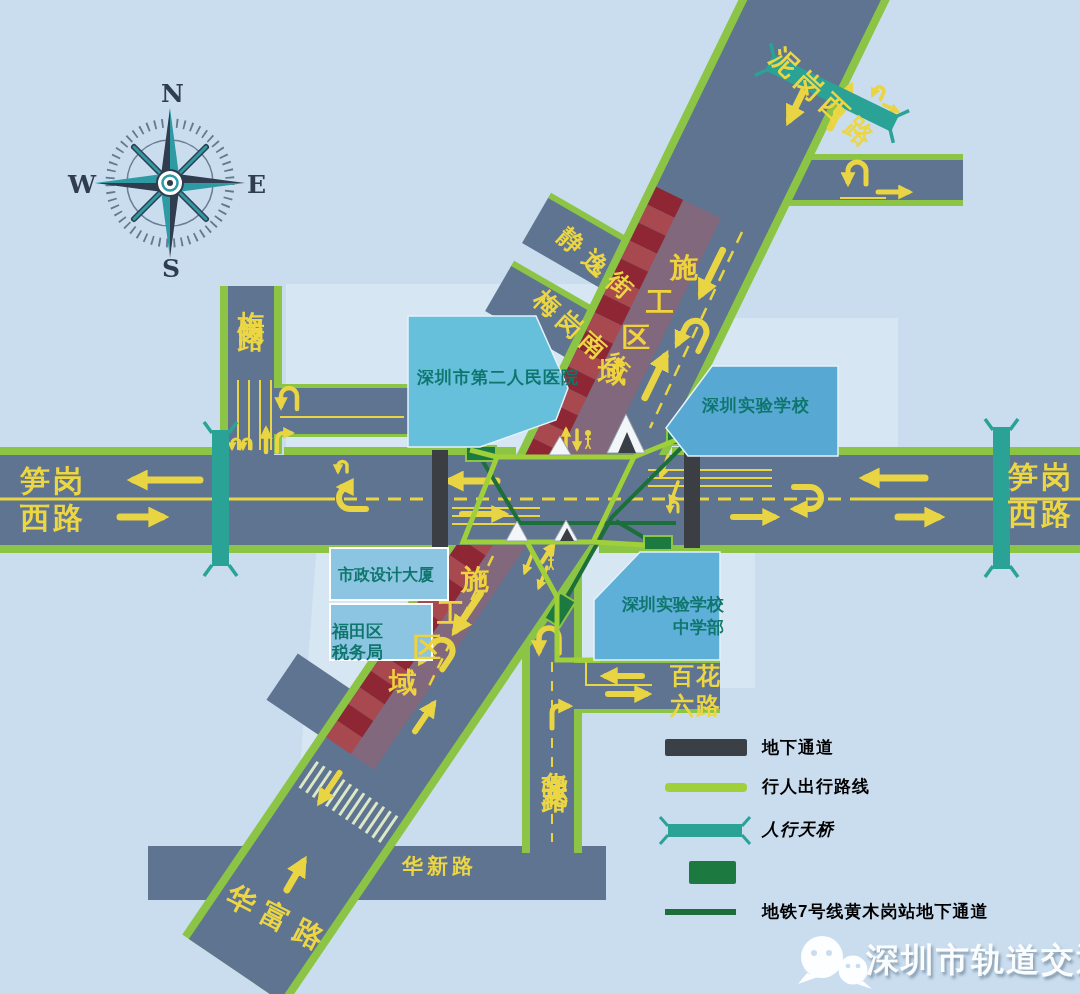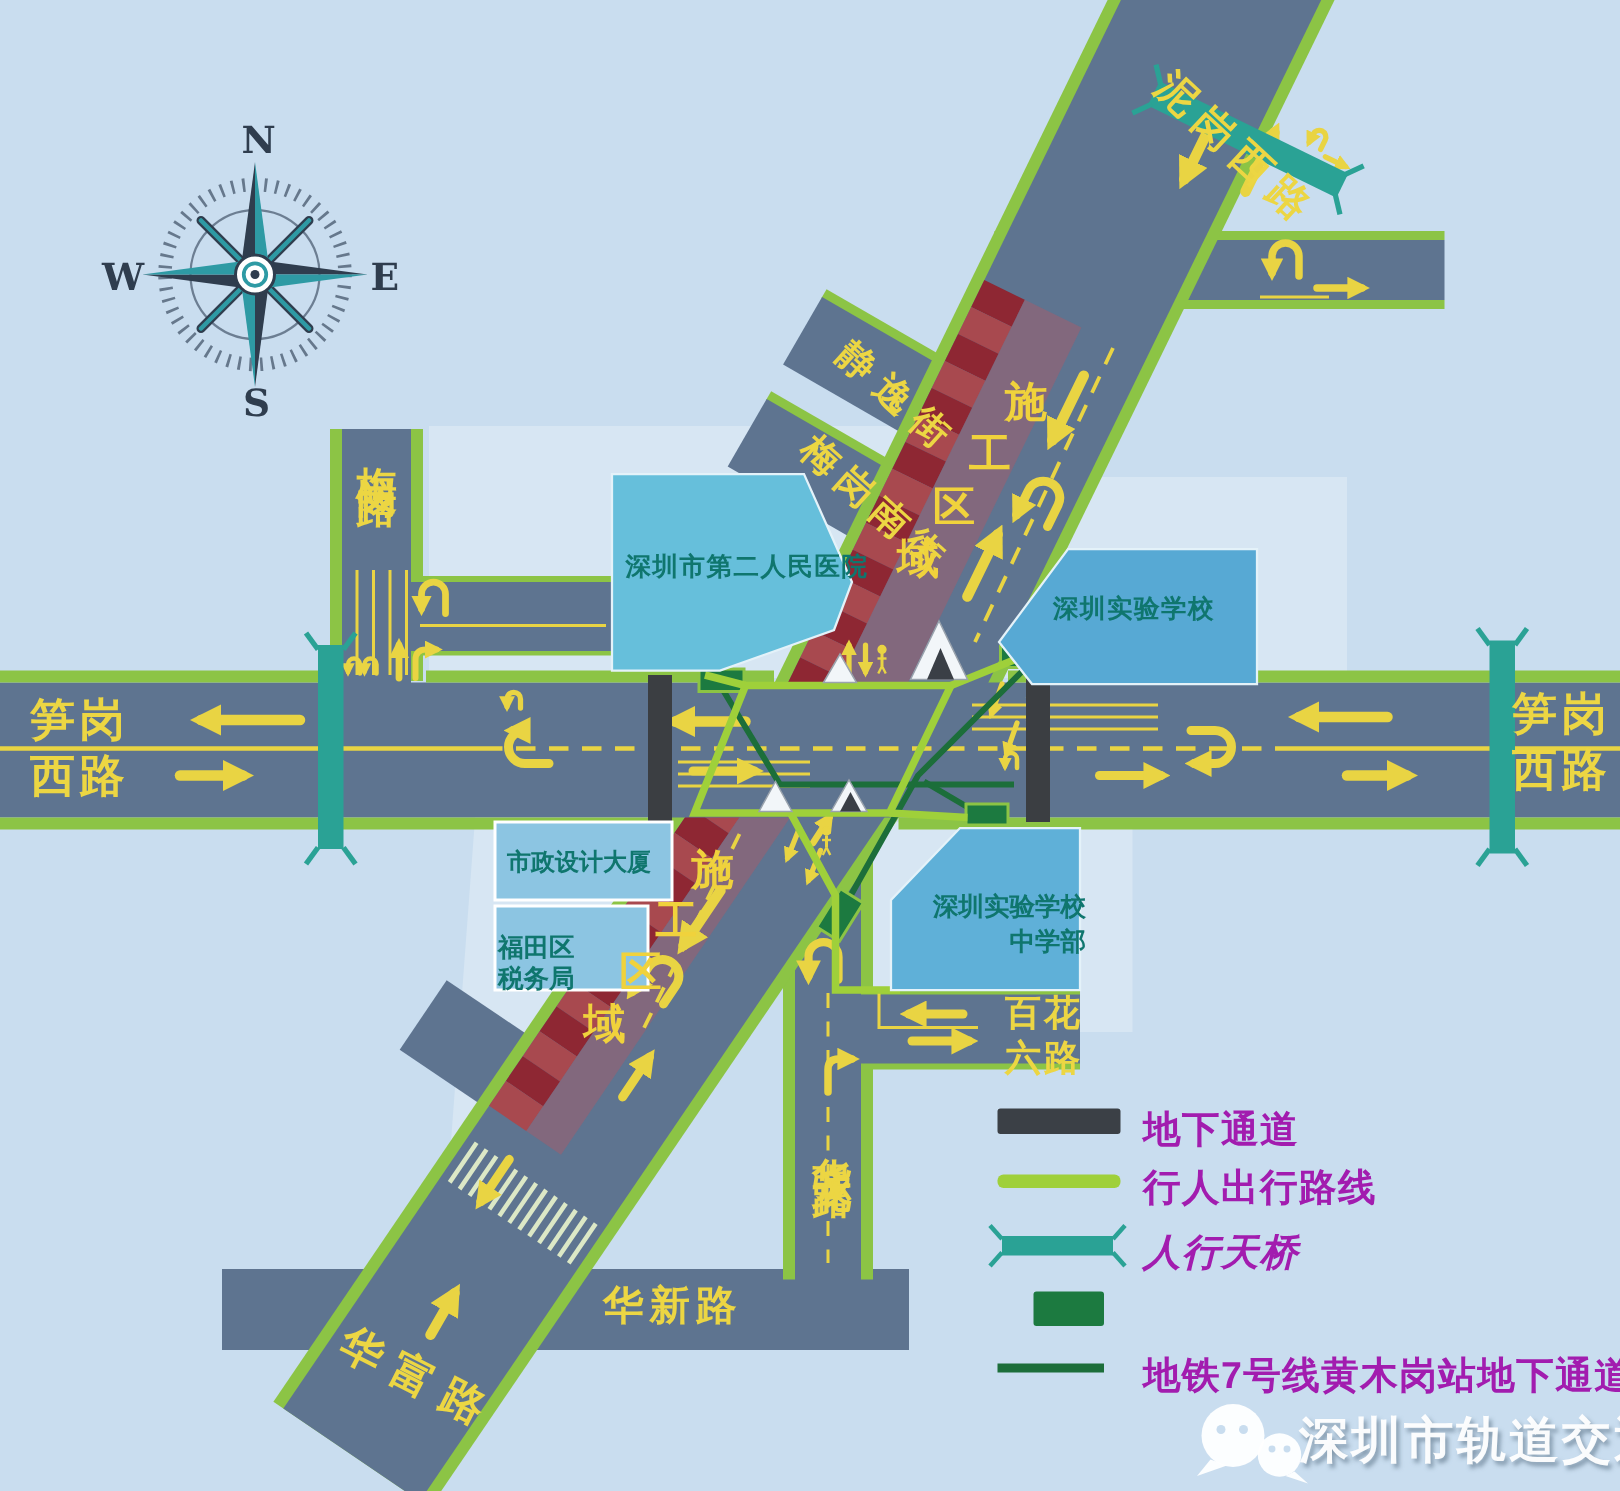--- a/index.html
+++ b/index.html
@@ -4,21 +4,21 @@
 <style>
   html,body{margin:0;padding:0;}
   #stage{position:relative;width:1080px;height:994px;background:#c9ddef;overflow:hidden;
          font-family:"Liberation Sans",sans-serif;}
   #stage svg{position:absolute;left:0;top:0;}
   .lbl{position:absolute;white-space:nowrap;font-weight:bold;color:#ecd643;}
   .vert{writing-mode:vertical-rl;text-orientation:upright;}
   .rot{transform-origin:0 0;}
   .compass-letter{font-family:"DejaVu Serif",serif;color:#2f3d4e;font-weight:bold;font-size:25px;}
   .bldg{color:#0f766e;}
-  .legend-label{color:#a21caf;font-size:25px;letter-spacing:1px;}
+  .legend-label{color:#000000;font-size:17px;letter-spacing:1px;}
   .conchar{font-size:28px;color:#f0d23c;}
   .watermark{color:rgba(255,255,255,.95);font-size:33px;letter-spacing:2px;
              text-shadow:2px 3px 3px rgba(96,118,138,.65);}
 </style>
 </head>
 <body>
 
 <div id="stage">
 <svg width="1080" height="994" viewBox="0 0 1080 994">
   <defs>
@@ -364,21 +364,21 @@
 
 <div class="lbl vert" style="left:233px;top:289px;font-size:27px;letter-spacing:7px;">梅岗路</div>
 
 <div class="lbl rot" style="left:573px;top:220px;font-size:25px;letter-spacing:8px;transform:rotate(42deg);">静逸街</div>
 <div class="lbl rot" style="left:549px;top:283px;font-size:25px;letter-spacing:6px;transform:rotate(42deg);">梅岗南街</div>
 
 <div class="lbl vert" style="left:538px;top:751px;font-size:26px;letter-spacing:5px;">华强北路</div>
 
 <div class="lbl" style="left:670px;top:661px;font-size:24px;line-height:30px;letter-spacing:2px;"><span>百花</span><br><span>六路</span></div>
 
-<div class="lbl" style="left:402px;top:852px;font-size:27px;letter-spacing:4px;">华新路</div>
+<div class="lbl" style="left:402px;top:852px;font-size:21px;letter-spacing:4px;">华新路</div>
 <div class="lbl rot" style="left:237px;top:876px;font-size:29px;letter-spacing:9px;transform:rotate(27deg);">华富路</div>
 
 <div class="lbl bldg" style="left:417px;top:366px;font-size:17px;letter-spacing:1px;">深圳市第二人民医院</div>
 <div class="lbl bldg" style="left:702px;top:394px;font-size:17px;letter-spacing:1px;">深圳实验学校</div>
 <div class="lbl bldg" style="left:338px;top:565px;font-size:16px;">市政设计大厦</div>
 <div class="lbl bldg" style="left:332px;top:610px;font-size:17px;line-height:21px;margin-top:11px;"><span>福田区</span><br><span>税务局</span></div>
 <div class="lbl bldg" style="left:596px;top:593px;width:128px;text-align:right;font-size:17px;line-height:23px;"><span>深圳实验学校</span><br><span>中学部</span></div>
 
 <div class="lbl conchar" style="left:670px;top:249px;">施</div>
 <div class="lbl conchar" style="left:646px;top:284px;">工</div>

